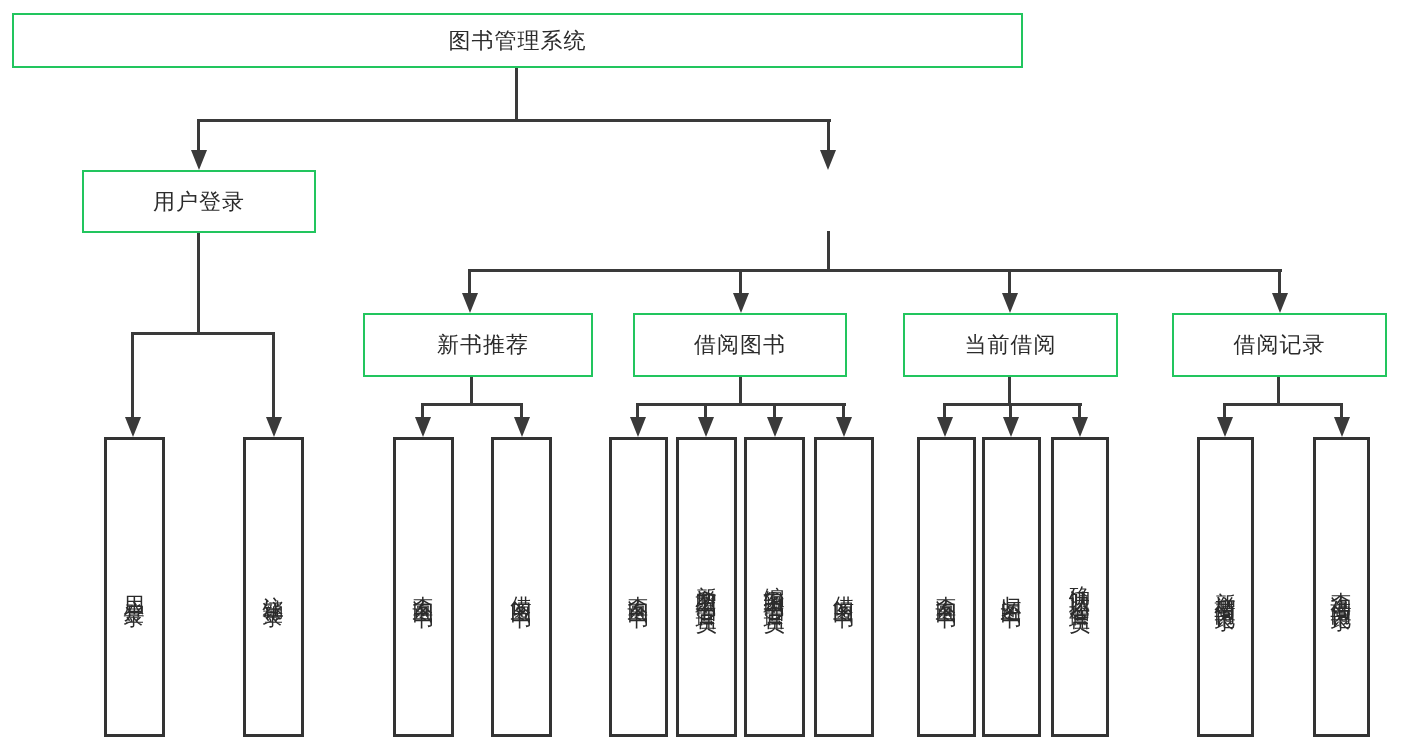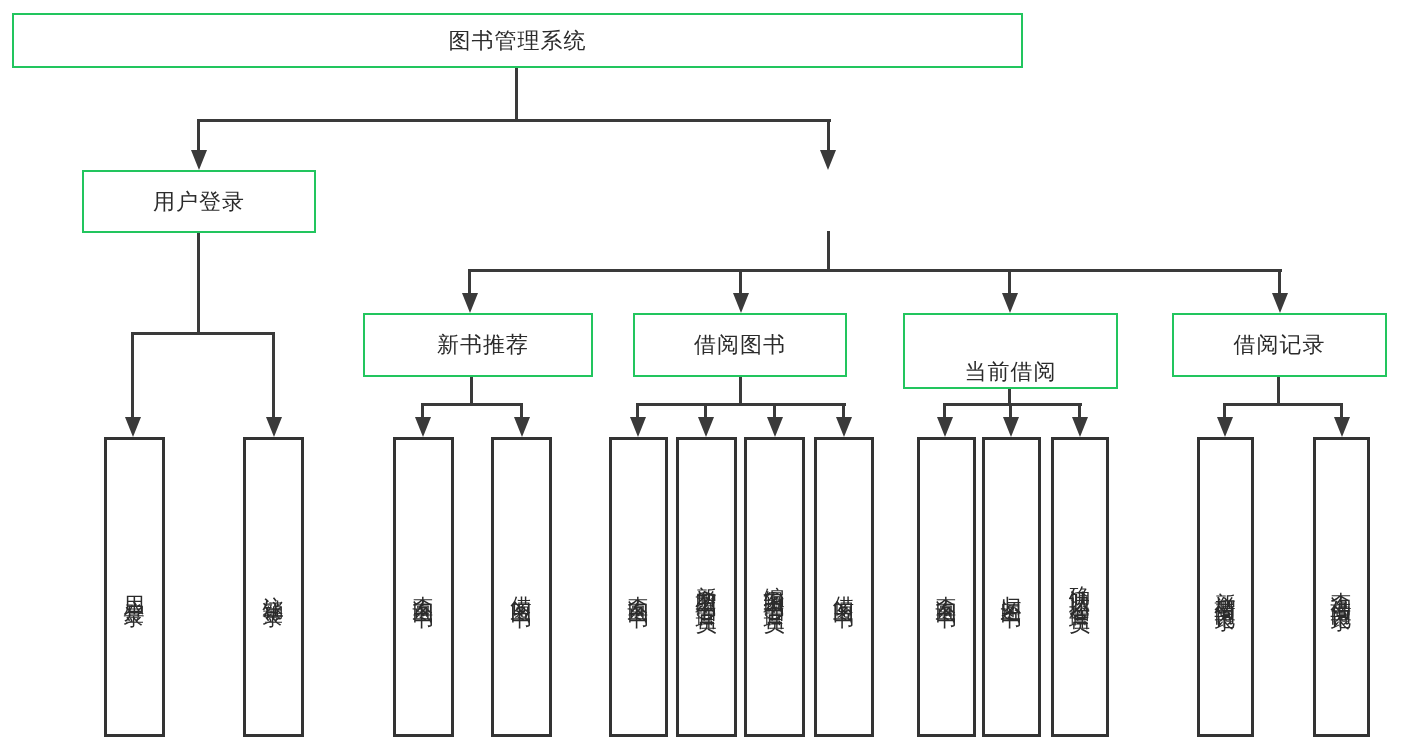--- a/index.html
+++ b/index.html
@@ -44,21 +44,21 @@
   <div class="hbox" style="left:82px;top:170px;width:234px;height:63px;">
     <span>用户登录</span>
   </div>
 
   <div class="hbox" style="left:363px;top:313px;width:230px;height:64px;padding-left:10px;">
     <span>新书推荐</span>
   </div>
   <div class="hbox" style="left:633px;top:313px;width:214px;height:64px;">
     <span>借阅图书</span>
   </div>
-  <div class="hbox" style="left:903px;top:313px;width:215px;height:76px;align-items:flex-end;">
+  <div class="hbox" style="left:903px;top:313px;width:215px;height:64px;">
     <span>当前借阅</span>
   </div>
   <div class="hbox" style="left:1172px;top:313px;width:215px;height:64px;">
     <span>借阅记录</span>
   </div>
 
   <div class="vbox" style="left:104px;top:437px;width:61px;height:300px;">
     <span class="vtext">用户登录</span>
   </div>
   <div class="vbox" style="left:243px;top:437px;width:61px;height:300px;">

